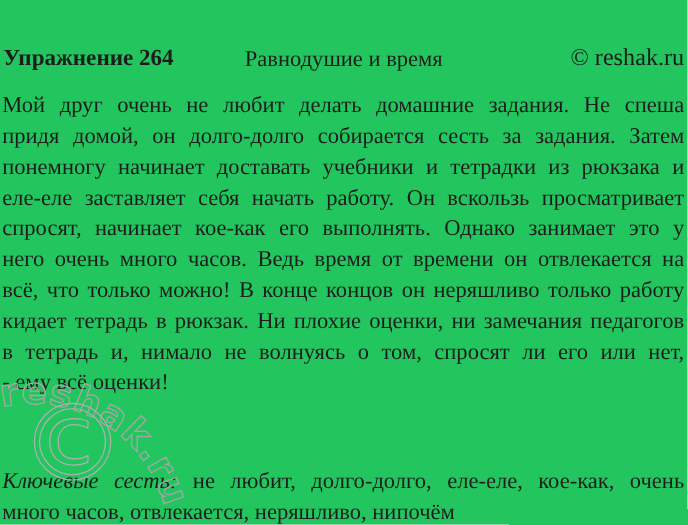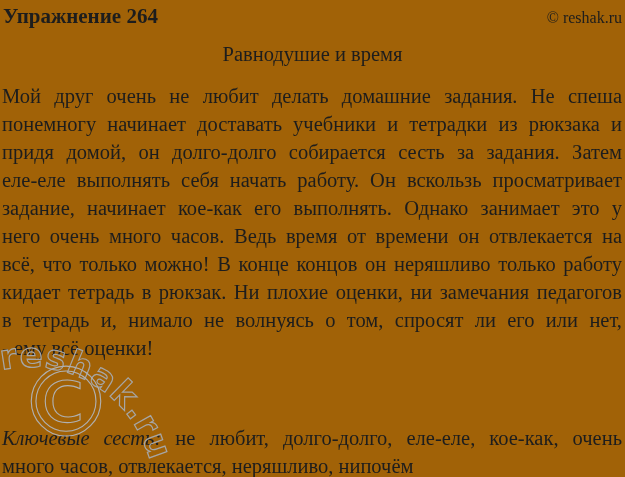--- a/index.html
+++ b/index.html
@@ -1,35 +1,35 @@
 <!DOCTYPE html>
 <html><head>
 <meta charset="utf-8">
 <style>
   html, body { margin: 0; padding: 0; background: #ffffff; }
   .page {
     position: relative;
     width: 625px;
     height: 477px;
-    background: #a16207;
+    background: #22c55e;
     overflow: hidden;
     font-family: "Liberation Serif", "DejaVu Serif", serif;
     color: #1d1d1d;
   }
   .header {
     position: absolute;
     top: 2px; left: 3px; right: 3px;
     display: flex;
     justify-content: space-between;
     align-items: baseline;
     line-height: 28px;
     font-size: 21px;
   }
   .header .exercise { font-weight: bold; }
-  .header .copyright { font-weight: normal; font-size: 16px; }
+  .header .copyright { font-weight: normal; font-size: 22px; margin-top: 36px; }
   .doc-title {
     position: absolute;
     top: 40px; left: 0; right: 0;
     text-align: center;
     font-size: 20.5px;
     line-height: 28px;
   }
   .body-text {
     position: absolute;
     top: 82px; left: 2px; right: 3px;
@@ -64,24 +64,24 @@
 
   <div class="header">
     <span class="exercise">Упражнение 264</span>
     <span class="copyright">© reshak.ru</span>
   </div>
 
   <div class="doc-title">Равнодушие и время</div>
 
   <div class="body-text">
     <div class="line just">Мой друг очень не любит делать домашние задания. Не спеша</div>
+    <div class="line just">придя домой, он долго-долго собирается сесть за задания. Затем</div>
     <div class="line just">понемногу начинает доставать учебники и тетрадки из рюкзака и</div>
-    <div class="line just">придя домой, он долго-долго собирается сесть за задания. Затем</div>
-    <div class="line just">еле-еле выполнять себя начать работу. Он вскользь просматривает</div>
-    <div class="line just">задание, начинает кое-как его выполнять. Однако занимает это у</div>
+    <div class="line just">еле-еле заставляет себя начать работу. Он вскользь просматривает</div>
+    <div class="line just">спросят, начинает кое-как его выполнять. Однако занимает это у</div>
     <div class="line just">него очень много часов. Ведь время от времени он отвлекается на</div>
     <div class="line just">всё, что только можно! В конце концов он неряшливо только работу</div>
     <div class="line just">кидает тетрадь в рюкзак. Ни плохие оценки, ни замечания педагогов</div>
     <div class="line just">в тетрадь и, нимало не волнуясь о том, спросят ли его или нет,</div>
     <div class="line">- ему всё оценки!</div>
   </div>
 
   <div class="keywords">
     <div class="line just">
       <span class="ital">Ключевые сесть:</span>

